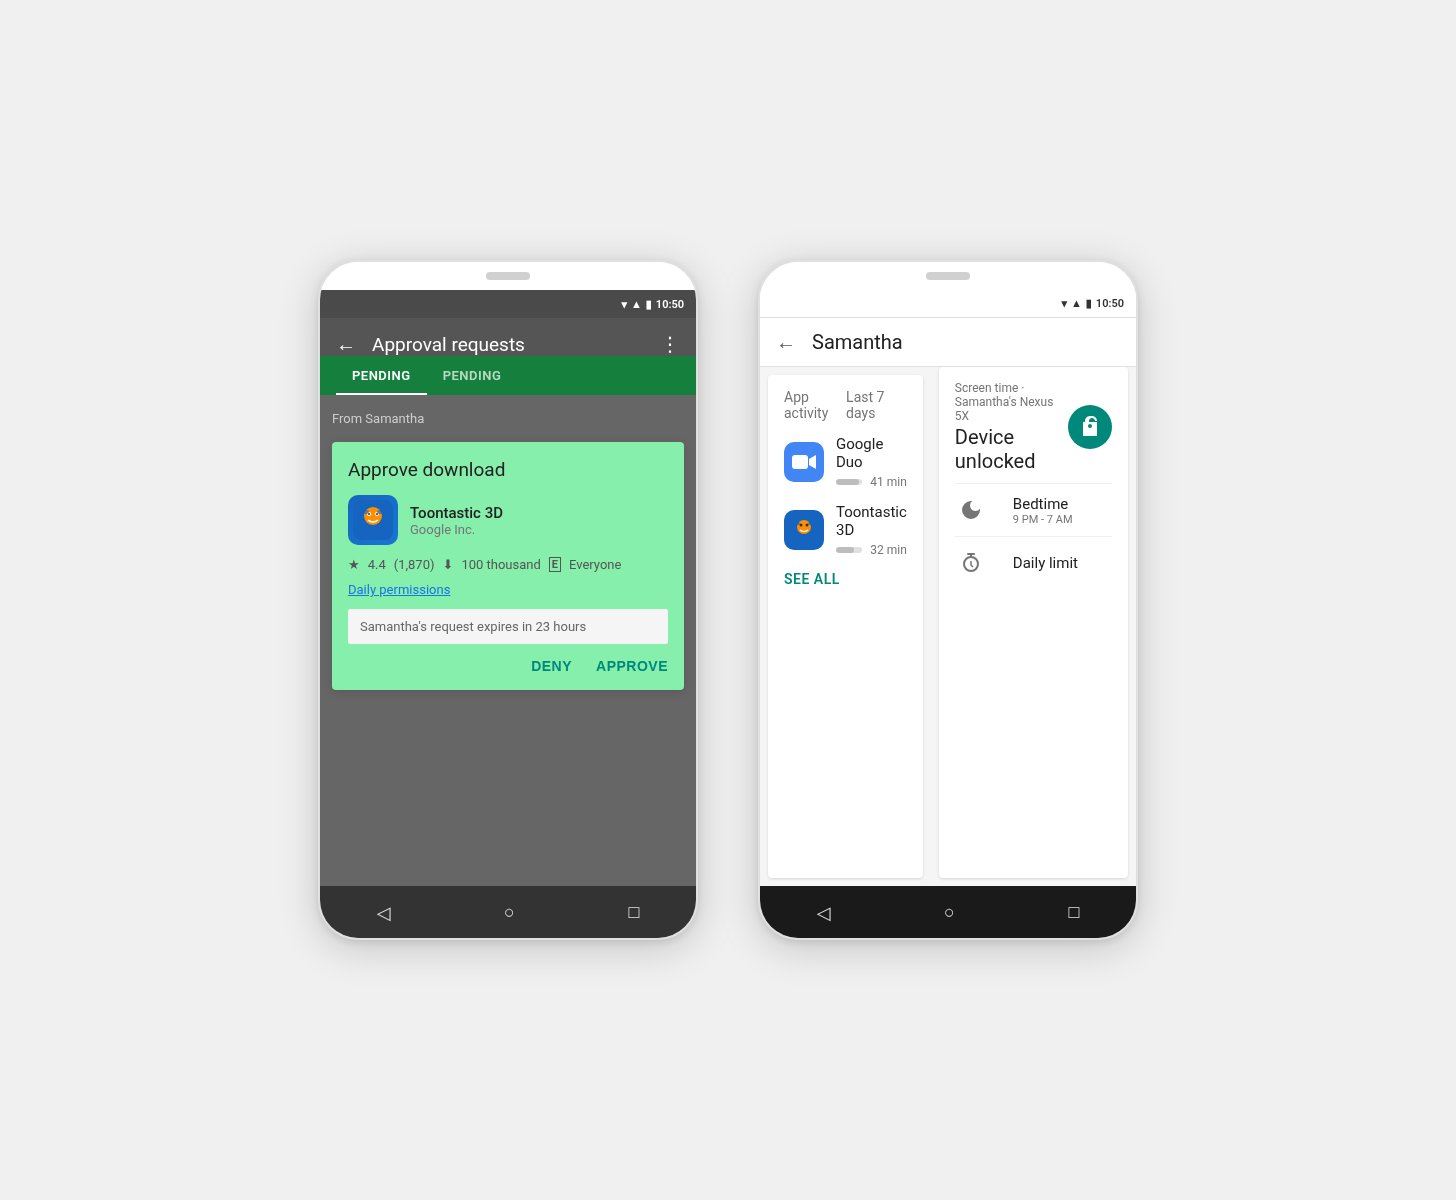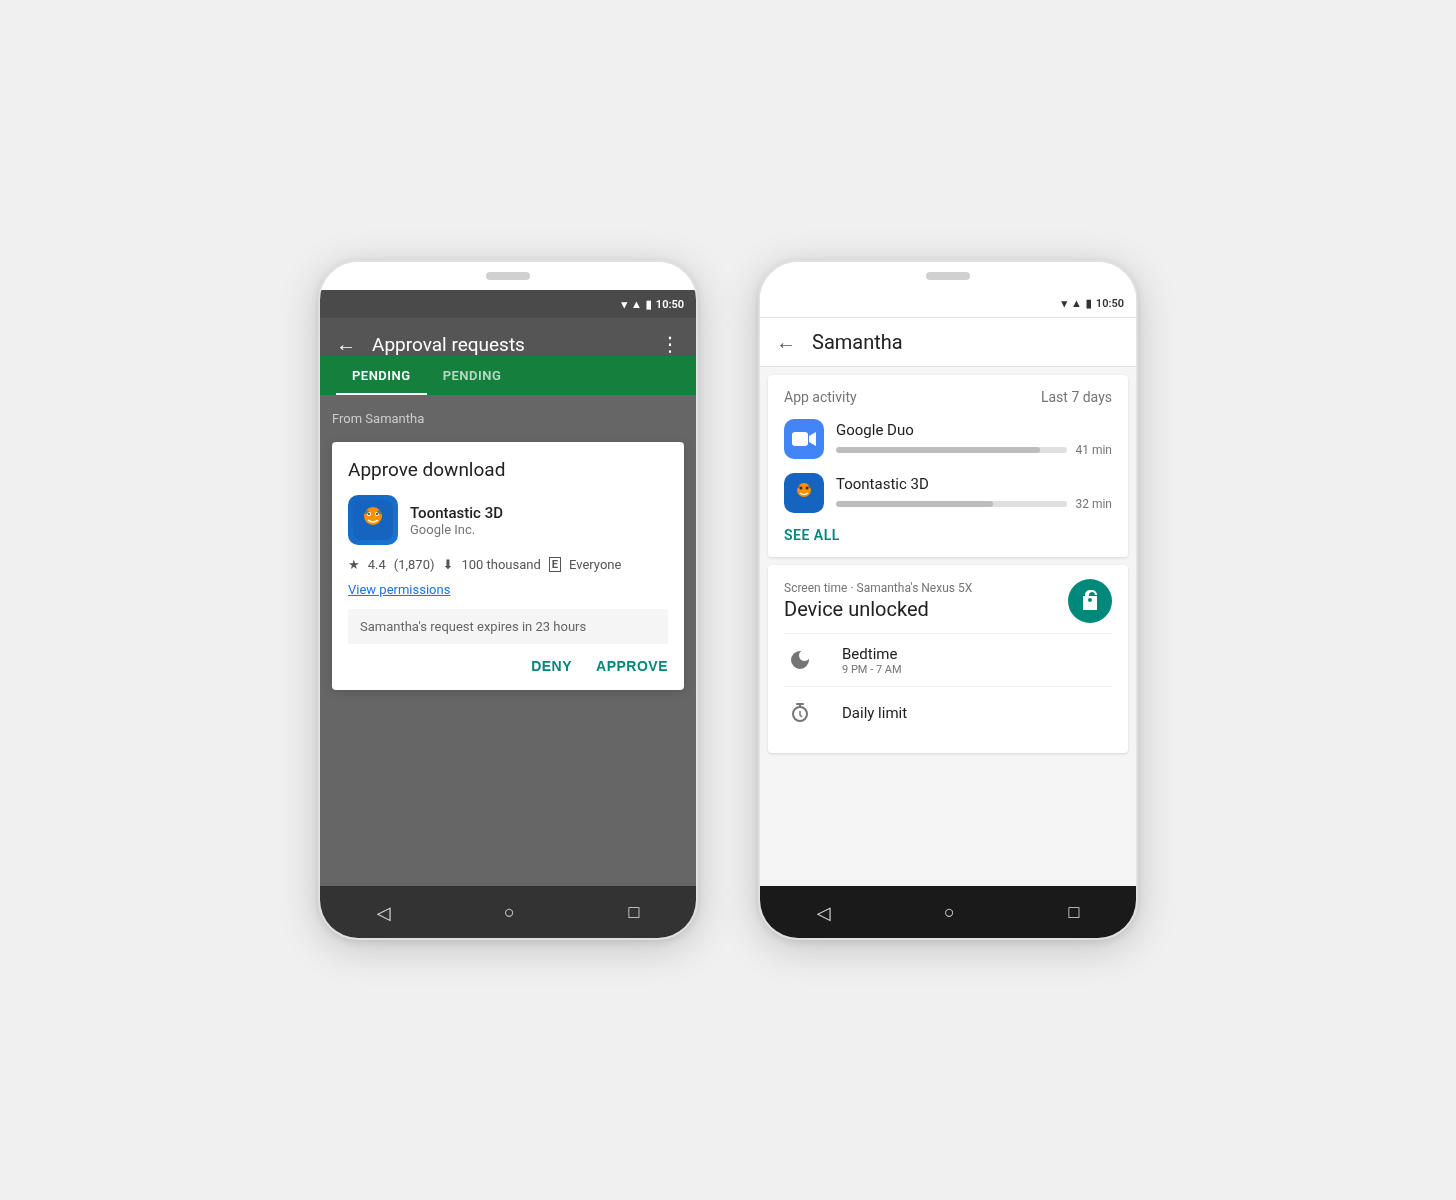--- a/index.html
+++ b/index.html
@@ -159,21 +159,21 @@
       gap: 8px;
     }
 
     .from-label {
       color: #ccc;
       font-size: 13px;
       padding: 4px 0 8px 0;
     }
 
     .approval-card {
-      background: #ffffff;
+      background: #86efac;
       border-radius: 4px;
       padding: 16px;
       box-shadow: 0 2px 8px rgba(0,0,0,0.15);
     }
 
     .approval-card .card-title {
       font-size: 19px;
       font-weight: 400;
       color: #212121;
       margin-bottom: 14px;
@@ -299,21 +299,21 @@
     .phone2-header .header-title {
       font-size: 20px;
       font-weight: 400;
       color: #212121;
     }
 
     .phone2-content {
       background: #f5f5f5;
       flex: 1;
       display: flex;
-      flex-direction: column;
+      flex-direction: row;
       overflow: hidden;
     }
 
     .app-activity-card {
       background: #fff;
       margin: 8px;
       border-radius: 4px;
       box-shadow: 0 1px 3px rgba(0,0,0,0.12);
       padding: 14px 16px;
     }
@@ -546,21 +546,21 @@
           </div>
           <div class="app-meta">
             <span class="star">★</span>
             <span>4.4</span>
             <span>(1,870)</span>
             <span>⬇</span>
             <span>100 thousand</span>
             <span style="font-weight:700; border: 1px solid #555; font-size:11px; padding:0 2px;">E</span>
             <span>Everyone</span>
           </div>
-          <a class="view-permissions">View permissions</a>
+          <a class="view-permissions">Daily permissions</a>
           <div class="expiry-box">Samantha's request expires in 23 hours</div>
           <div class="card-actions">
             <button class="deny-btn">DENY</button>
             <button class="approve-btn">APPROVE</button>
           </div>
         </div>
       </div>
 
       <div class="phone-nav">
         <span class="nav-icon">◁</span>

